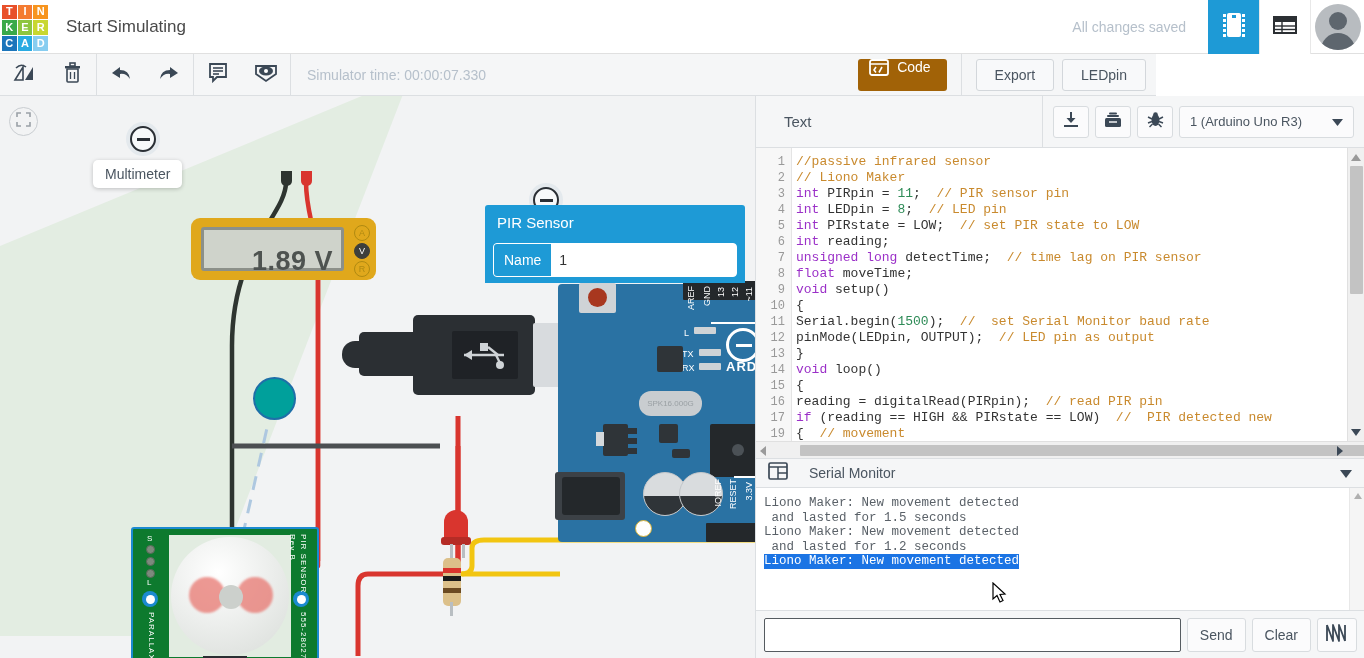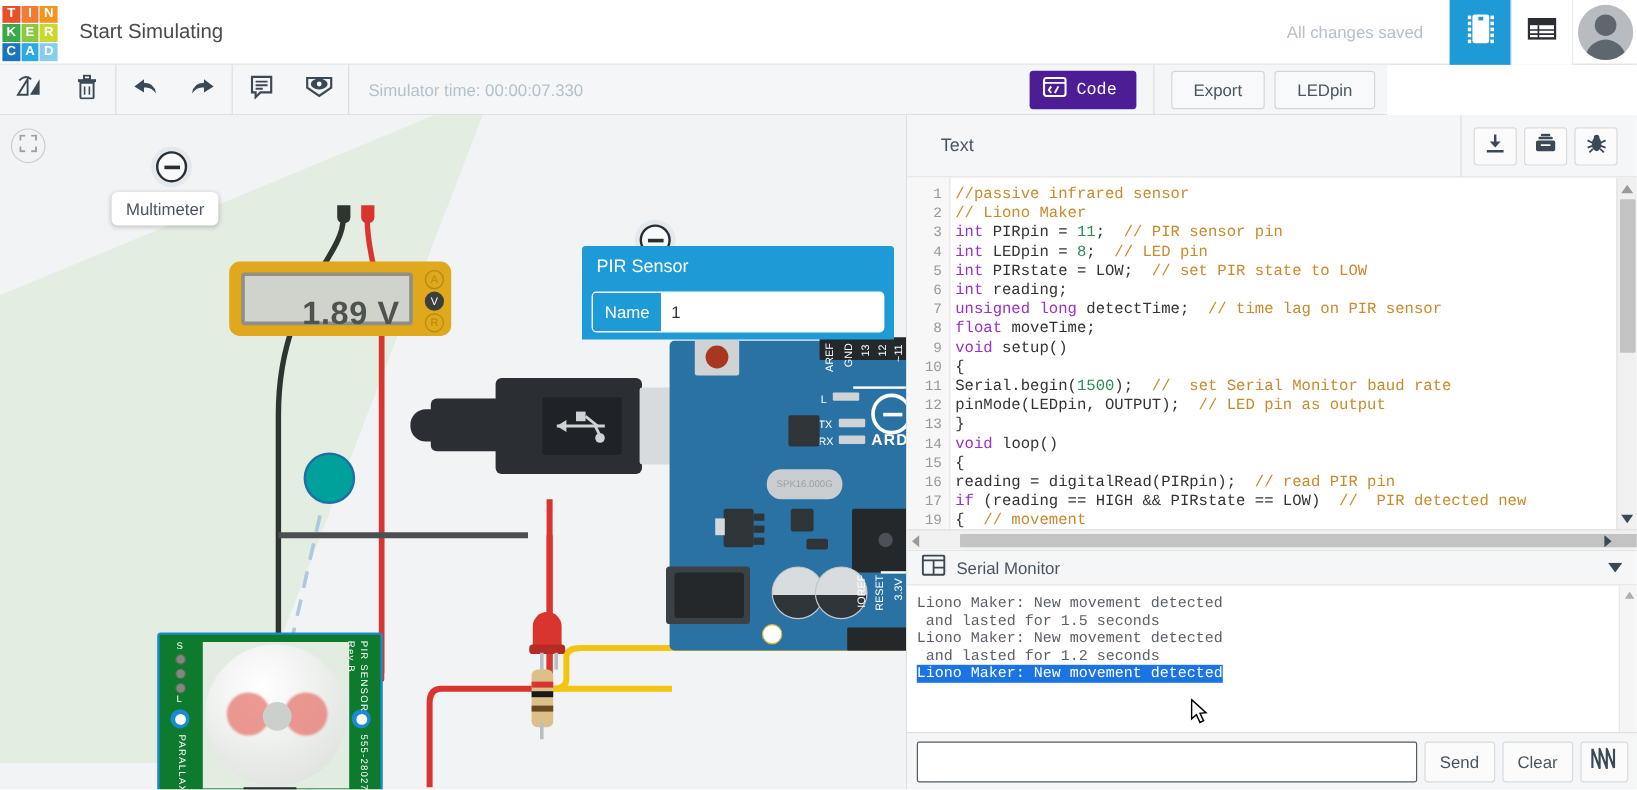--- a/index.html
+++ b/index.html
@@ -62,23 +62,23 @@
     display: flex; align-items: center;
   }
   .tb-group { display: flex; align-items: center; height: 42px; border-right: 1px solid #dcdfe2; }
   .tb-btn {
     width: 48px; height: 42px; display: flex; align-items: center; justify-content: center;
     cursor: pointer;
   }
   .sim-time { font-size: 14px; color: #b6c0cb; padding-left: 16px; }
   .toolbar-right { margin-left: auto; display: flex; align-items: center; padding-right: 10px; gap: 8px; }
   .btn-code {
-    background: #4c1d95; color: #fff; border: none; height: 32px; padding: 0 16px 0 11px;
-    border-radius: 3px; font-size: 14px; display: flex; align-items: center; gap: 8px;
-    cursor: pointer; font-family: Liberation Mono, monospace;
+    background: #a16207; color: #fff; border: none; height: 32px; padding: 0 16px 0 11px;
+    border-radius: 3px; font-size: 14px; display: flex; align-items: flex-start; gap: 8px;
+    cursor: pointer; font-family: Liberation Sans, sans-serif;
   }
   .btn-stop {
     background: #36ab55; color: #fff; border: none; height: 32px; padding: 0 16px 0 12px;
     border-radius: 3px; font-size: 14px; display: flex; align-items: center; gap: 9px;
     cursor: pointer; font-family: "Liberation Sans", sans-serif;
   }
   .stop-square { width: 15px; height: 15px; background: #fff; border-radius: 1px; }
   .divider-v { width: 1px; height: 42px; background: #dcdfe2; margin: 0 6px; }
   .btn-plain {
     background: #f8f9fa; color: #4a5560; border: 1px solid #d3d7db; height: 32px;
@@ -285,21 +285,21 @@
   .hscroll {
     position:absolute; left:0; bottom:0; width:609px; height:17px; background:#f0f0f0;
     border-top:1px solid #e0e0e0;
   }
   .hthumb { position:absolute; left:44px; top:3px; width:1145px; height:11px; background:#c3c3c3; border-radius:1px;}
 
   .sm-header {
     height: 30px; background: #f5f6f7; border-top:1px solid #dcdfe2; border-bottom:1px solid #dcdfe2;
     display:flex; align-items:center; padding: 0 12px;
   }
-  .sm-title { font-size: 14px; color: #4a5560; padding-left: 9px; flex:1; }
+  .sm-title { font-size: 14px; color: #4a5560; padding-left: 21px; flex:1; }
   .sm-body {
     position: relative; height: 133px; background:#fff; padding: 8px 0 0 8px;
     font-family: "Liberation Mono", monospace; font-size: 12.5px; color: #5a6168; line-height: 14.5px;
     white-space: pre;
   }
   .sm-line.sel { background:#1b74e4; color:#fff; display:inline-block; }
   .sm-scroll { position:absolute; right:0; top:0; width:15px; height:133px; background:#f5f5f5; border-left:1px solid #e8e8e8; }
 
   .sm-footer {
     position:absolute; left:0; bottom:0; width:609px; height:48px; background:#f5f6f7;
@@ -644,20 +644,28 @@
           <svg width="17" height="17" viewBox="0 0 17 17">
             <ellipse cx="8.5" cy="9" rx="4" ry="6" fill="#3b4856"></ellipse>
             <circle cx="8.5" cy="3.5" r="2.3" fill="#3b4856"></circle>
             <line x1="1" y1="6" x2="5" y2="8" stroke="#3b4856" stroke-width="1.5"></line>
             <line x1="16" y1="6" x2="12" y2="8" stroke="#3b4856" stroke-width="1.5"></line>
             <line x1="1" y1="12" x2="5" y2="10.5" stroke="#3b4856" stroke-width="1.5"></line>
             <line x1="16" y1="12" x2="12" y2="10.5" stroke="#3b4856" stroke-width="1.5"></line>
             <line x1="2.5" y1="16" x2="5.5" y2="13" stroke="#3b4856" stroke-width="1.5"></line>
             <line x1="14.5" y1="16" x2="11.5" y2="13" stroke="#3b4856" stroke-width="1.5"></line>
           </svg>
+        </span>
+      </div>
+      <div class="board-select">
+        <span>1 (Arduino Uno R3)</span>
+        <span>
+          <svg width="11" height="7" viewBox="0 0 11 7">
+              <path d="M0 0 L11 0 L5.5 7 Z" fill="#3b4856"></path>
+            </svg>
         </span>
       </div>
     </div>
 
     <div class="code-area">
       <div class="gutter" id="gutter">
           <div>1</div>
           <div>2</div>
           <div>3</div>
           <div>4</div>

